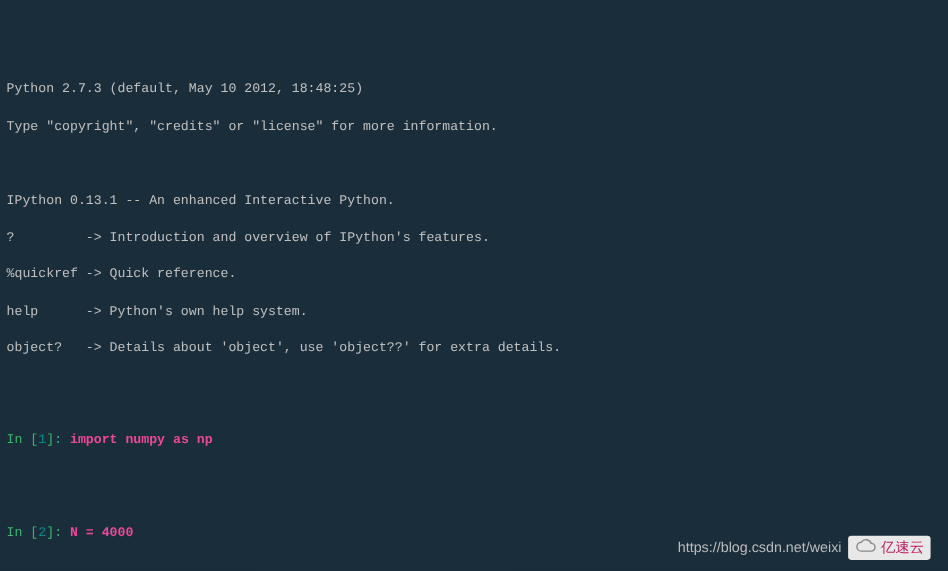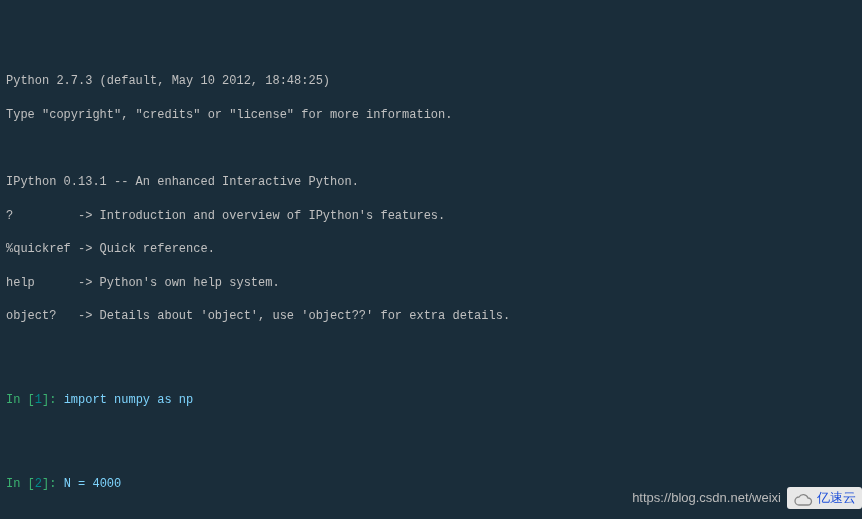--- a/index.html
+++ b/index.html
@@ -12,39 +12,39 @@
     padding: 6px;
     width: 862px;
     height: 519px;
     overflow: hidden;
     position: relative;
     white-space: pre;
   }
   .line { white-space: pre; }
   .in-prompt { color: #3cb371; }
   .in-num { color: #008b8b; }
-  .code { color: #7dd3fc; }
+  .code { color: #ec4899; font-weight: bold; }
   .watermark {
     position: absolute;
     bottom: 10px;
-    right: 0;
+    right: 16px;
     color: #bbb;
     font-family: sans-serif;
     font-size: 13px;
     display: flex;
     align-items: center;
     gap: 6px;
     background: rgba(255,255,255,0.0);
   }
   .watermark .brand {
     display: flex;
-    align-items: flex-end;
+    align-items: flex-start;
     gap: 4px;
     background: #e8e8e8;
-    color: #1d4ed8;
+    color: #be185d;
     padding: 2px 6px;
     border-radius: 3px;
   }
   .watermark svg { display: block; }
 </style>
 </head>
 <body>
 
 
 

